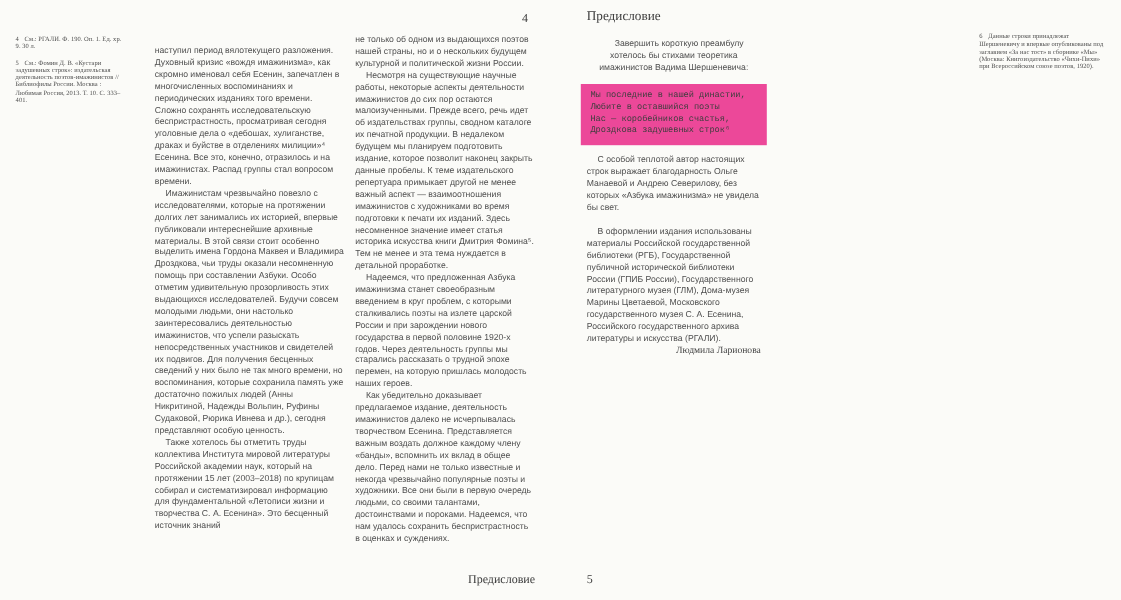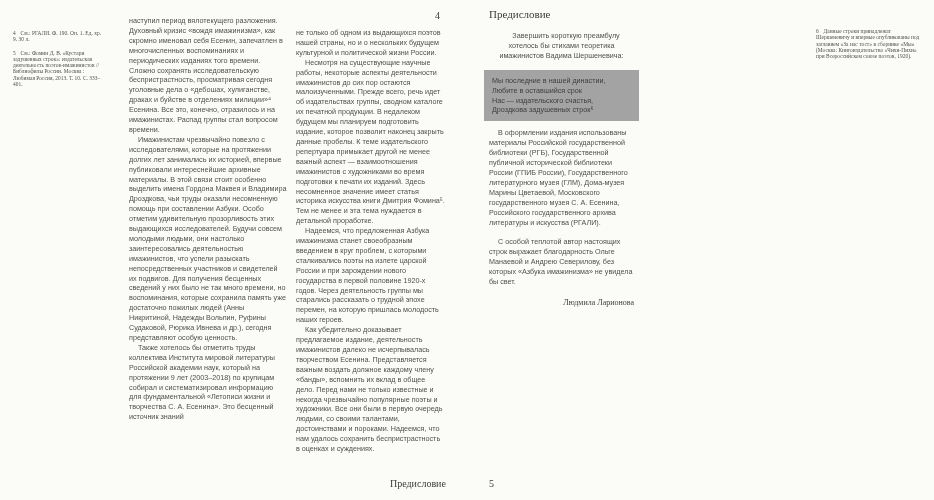--- a/index.html
+++ b/index.html
@@ -33,21 +33,21 @@
   .body-col {
     position: absolute;
     font-family: "Liberation Sans", sans-serif;
     font-size: 7.2px;
     line-height: 9.9px;
     color: #4f4f4f;
     text-align: left;
     -webkit-hyphens: auto;
     hyphens: auto;
   }
-  .col1 { left: 129px; top: 16px; width: 158px; }
+  .col1 { left: 129px; top: 37px; width: 158px; }
   .col2 { left: 296px; top: 28px; width: 149px; }
   .body-col p { margin: 0; }
   .body-col p + p { text-indent: 9px; }
 
   
   .folio, .running {
     position: absolute;
     font-family: "Liberation Serif", serif;
     color: #3c3c3c;
   }
@@ -70,21 +70,20 @@
   .rp-col .intro { margin: 0; text-indent: 9px; text-align: center; }
   .poem-box {
     margin: 9px -5px 7px -5px;
     padding: 6px 8px;
     color: #3e3e3e;
     background: #e7df6e;
   }
   .rp-paras p { margin: 0; text-indent: 9px; }
   .rp-paras p + p { margin-top: 10px; }
   .signature {
-    margin-top: 11px;
     text-align: right;
     font-family: "Liberation Serif", serif;
     font-size: 8px;
     color: #3f3f3f;
   }
 </style>
 </head>
 <body style="background-color: rgb(251, 251, 248);">
 
 <div class="spread">
@@ -92,47 +91,47 @@
   <div class="fn-block fn-left">
       <div class="fn-item"><span class="fn-num">4</span> <span class="fn-text">См.: РГАЛИ. Ф. 190. Оп. 1. Ед. хр. 9. 30 л.</span></div>
       <div class="fn-item"><span class="fn-num">5</span> <span class="fn-text">См.: Фомин Д. В. «Кустари задушевных строк»: издательская деятельность поэтов-имажинистов // Библиофилы России. Москва : Любимая Россия, 2013. Т. 10. С. 333–401.</span></div>
     </div>
 
   <div class="folio folio-left">4</div>
 
   <div class="body-col col1" lang="ru">
       <p>наступил период вялотекущего разложения. Духовный кризис «вождя имажинизма», как скромно именовал себя Есенин, запечатлен в многочисленных воспоминаниях и периодических изданиях того времени. Сложно сохранять исследовательскую беспристрастность, просматривая сегодня уголовные дела о «дебошах, хулиганстве, драках и буйстве в отделениях милиции»⁴ Есенина. Все это, конечно, отразилось и на имажинистах. Распад группы стал вопросом времени.</p>
       <p>Имажинистам чрезвычайно повезло с исследователями, которые на протяжении долгих лет занимались их историей, впервые публиковали интереснейшие архивные материалы. В этой связи стоит особенно выделить имена Гордона Маквея и Владимира Дроздкова, чьи труды оказали несомненную помощь при составлении Азбуки. Особо отметим удивительную прозорливость этих выдающихся исследователей. Будучи совсем молодыми людьми, они настолько заинтересовались деятельностью имажинистов, что успели разыскать непосредственных участников и свидетелей их подвигов. Для получения бесценных сведений у них было не так много времени, но воспоминания, которые сохранила память уже достаточно пожилых людей (Анны Никритиной, Надежды Вольпин, Руфины Судаковой, Рюрика Ивнева и др.), сегодня представляют особую ценность.</p>
-      <p>Также хотелось бы отметить труды коллектива Института мировой литературы Российской академии наук, который на протяжении 9 лет (2003–2018) по крупицам собирал и систематизировал информацию для фундаментальной «Летописи жизни и творчества С. А. Есенина». Это бесценный источник знаний</p>
+      <p>Также хотелось бы отметить труды коллектива Института мировой литературы Российской академии наук, который на протяжении 15 лет (2003–2018) по крупицам собирал и систематизировал информацию для фундаментальной «Летописи жизни и творчества С. А. Есенина». Это бесценный источник знаний</p>
     </div>
 
   <div class="body-col col2" lang="ru">
       <p>не только об одном из выдающихся поэтов нашей страны, но и о нескольких будущем культурной и политической жизни России.</p>
       <p>Несмотря на существующие научные работы, некоторые аспекты деятельности имажинистов до сих пор остаются малоизученными. Прежде всего, речь идет об издательствах группы, сводном каталоге их печатной продукции. В недалеком будущем мы планируем подготовить издание, которое позволит наконец закрыть данные пробелы. К теме издательского репертуара примыкает другой не менее важный аспект — взаимоотношения имажинистов с художниками во время подготовки к печати их изданий. Здесь несомненное значение имеет статья историка искусства книги Дмитрия Фомина⁵. Тем не менее и эта тема нуждается в детальной проработке.</p>
       <p>Надеемся, что предложенная Азбука имажинизма станет своеобразным введением в круг проблем, с которыми сталкивались поэты на излете царской России и при зарождении нового государства в первой половине 1920-х годов. Через деятельность группы мы старались рассказать о трудной эпохе перемен, на которую пришлась молодость наших героев.</p>
       <p>Как убедительно доказывает предлагаемое издание, деятельность имажинистов далеко не исчерпывалась творчеством Есенина. Представляется важным воздать должное каждому члену «банды», вспомнить их вклад в общее дело. Перед нами не только известные и некогда чрезвычайно популярные поэты и художники. Все они были в первую очередь людьми, со своими талантами, достоинствами и пороками. Надеемся, что нам удалось сохранить беспристрастность в оценках и суждениях.</p>
     </div>
 
   <div class="running running-footer-left">Предисловие</div>
 
   <div class="running running-header-right">Предисловие</div>
 
   <div class="rp-col">
     <p class="intro" lang="ru">Завершить короткую преамбулу хотелось бы стихами теоретика имажинистов Вадима Шершеневича:</p>
 
-    <div class="poem-box" style="background-color: #a3a3a3;">
+    <div class="poem-box" style="background-color: #ec4899; font-family: Liberation Mono, monospace;">
         <div>Мы последние в нашей династии,</div>
-        <div>Любите в оставшийся срок</div>
-        <div>Нас — издательского счастья,</div>
+        <div>Любите в оставшийся поэты</div>
+        <div>Нас — коробейников счастья,</div>
         <div>Дроздкова задушевных строк⁶</div>
       </div>
 
     <div class="rp-paras" lang="ru">
+        <p>С особой теплотой автор настоящих строк выражает благодарность Ольге Манаевой и Андрею Северилову, без которых «Азбука имажинизма» не увидела бы свет.</p>
         <p>В оформлении издания использованы материалы Российской государственной библиотеки (РГБ), Государственной публичной исторической библиотеки России (ГПИБ России), Государственного литературного музея (ГЛМ), Дома-музея Марины Цветаевой, Московского государственного музея С. А. Есенина, Российского государственного архива литературы и искусства (РГАЛИ).</p>
-        <p>С особой теплотой автор настоящих строк выражает благодарность Ольге Манаевой и Андрею Северилову, без которых «Азбука имажинизма» не увидела бы свет.</p>
       </div>
 
     <div class="signature">Людмила Ларионова</div>
   </div>
 
   <div class="fn-block fn-right">
       <div class="fn-item"><span class="fn-num">6</span> <span class="fn-text">Данные строки принадлежат Шершеневичу и впервые опубликованы под заглавием «За нас тост» в сборнике «Мы» (Москва: Книгоиздательство «Чихи-Пихи» при Всероссийском союзе поэтов, 1920).</span></div>
     </div>
 
   <div class="folio folio-right">5</div>

